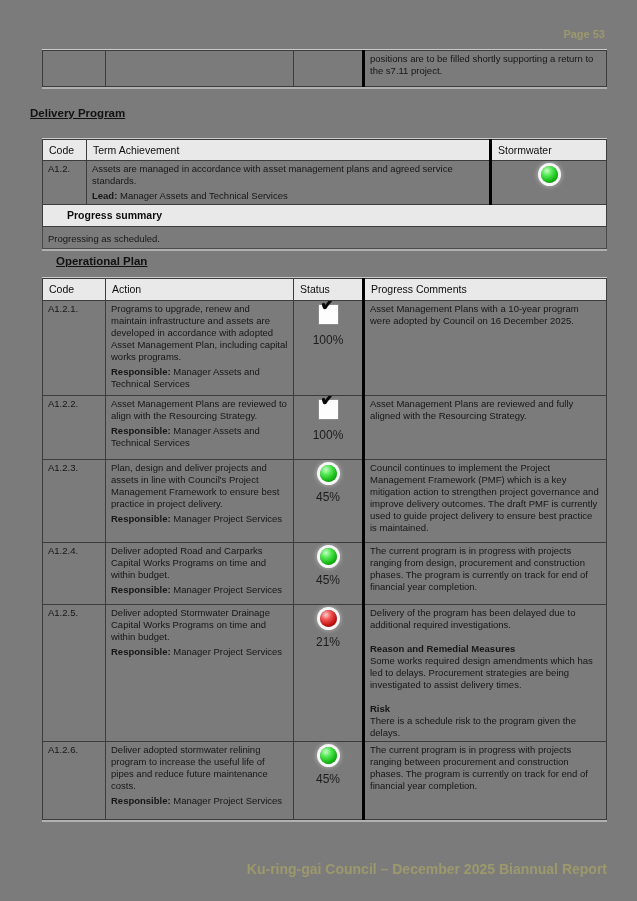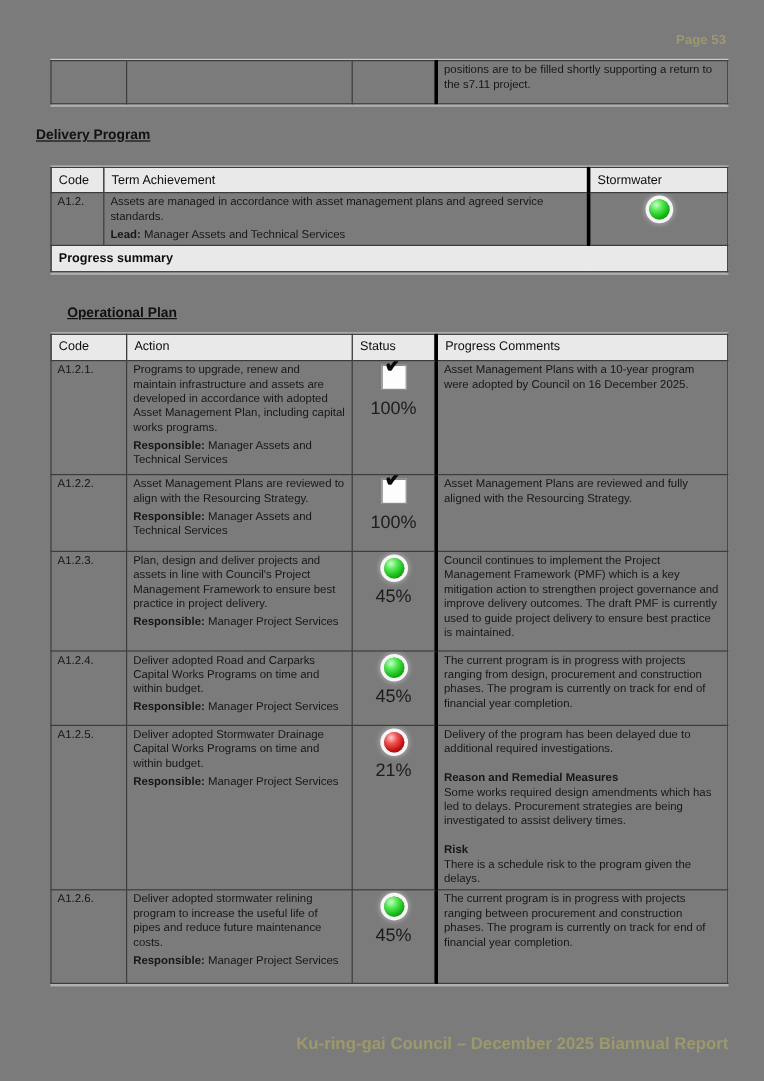--- a/index.html
+++ b/index.html
@@ -44,21 +44,21 @@
     font-size:10.5px;font-weight:normal;text-align:left;
     padding:4px 6px;color:#0d0d0d;
   }
   .th-center{text-align:center;}
   .thick-left{border-left:3px solid #000 !important;}
   .code-cell{padding-top:4px;padding-left:5px;font-size:9.5px;}
   .cell-p{margin:0;}
   .resp-line{margin-top:3px;}
   .gap-above{margin-top:12px;}
   .status-cell{text-align:center;padding-top:5px;}
-  .percent{font-size:15px;margin-top:6px;color:#1c1c1c;}
+  .percent{font-size:12px;margin-top:6px;color:#1c1c1c;}
 
   
   .status-icon{display:inline-block;}
   .ball{
     width:17px;height:17px;border-radius:50%;
     margin-top:3px;
     box-shadow:0 0 0 3px rgba(255,255,255,.9), 0 0 4px 4px rgba(255,255,255,.35);
   }
   .ball.green{background:radial-gradient(circle at 35% 28%, #c9ffc9 0%, #55e855 30%, #14b814 65%, #067a06 100%);}
   .ball.red{background:radial-gradient(circle at 35% 28%, #ffd0d0 0%, #f25555 30%, #c41212 65%, #7e0505 100%);}
@@ -73,21 +73,21 @@
     position:absolute;top:-7px;left:1px;
     font-size:21px;font-weight:bold;color:#0a0a0a;
     font-family:"DejaVu Sans",sans-serif;
   }
 
   .t-carryover{top:50px;left:42px;}
   .t-delivery{top:139px;left:42px;}
   .t-operational{top:278px;left:42px;}
 
   .summary-bar td{
-    background:#e9e9e9;font-weight:bold;font-size:10.5px;padding:4px 6px;color:#0d0d0d;
+    background:#e9e9e9;font-weight:bold;font-size:10.5px;padding:4px 24px;color:#0d0d0d;
   }
   .summary-text td{
     background:transparent;border-color:#4a4a4a;
     padding-top:6px;
   }
 </style>
 </head>
 <body>
 
 <div class="abs page-number">Page 53</div>
@@ -130,20 +130,23 @@
     <td>
       <p class="cell-p">Assets are managed in accordance with asset management plans and agreed service standards.</p>
       <p class="cell-p resp-line"><b>Lead:</b> <span>Manager Assets and Technical Services</span></p>
     </td>
     <td class="status-cell thick-left">
       <span class="status-icon ball green"></span>
     </td>
   </tr>
   <tr class="summary-bar" style="height:22px">
     <td colspan="3">Progress summary</td>
+  </tr>
+  <tr class="summary-text" style="height:22px">
+    <td colspan="3">Progressing as scheduled.</td>
   </tr>
 </tbody>
   </table>
 
 <div class="abs section-heading h-operational">Operational Plan</div>
 
 <table class="abs doc-table t-operational">
   <colgroup>
       <col style="width:63px">
       <col style="width:188px">

